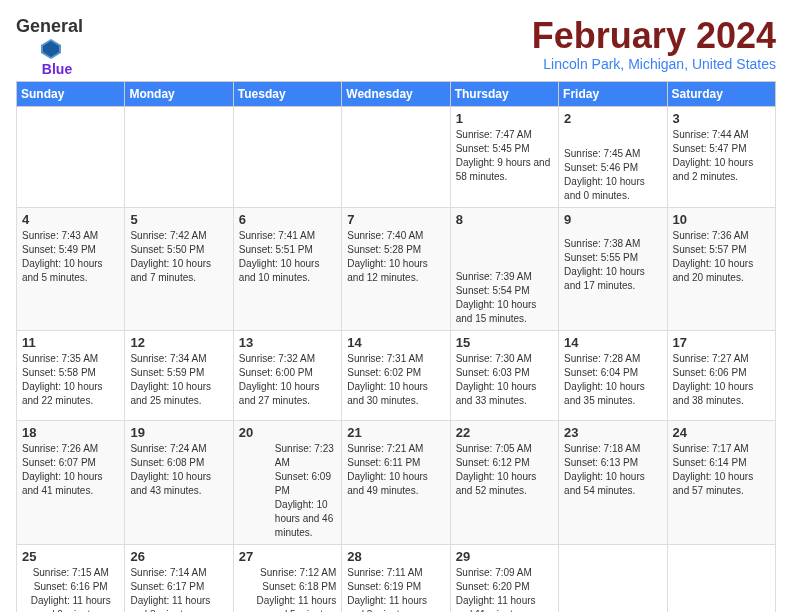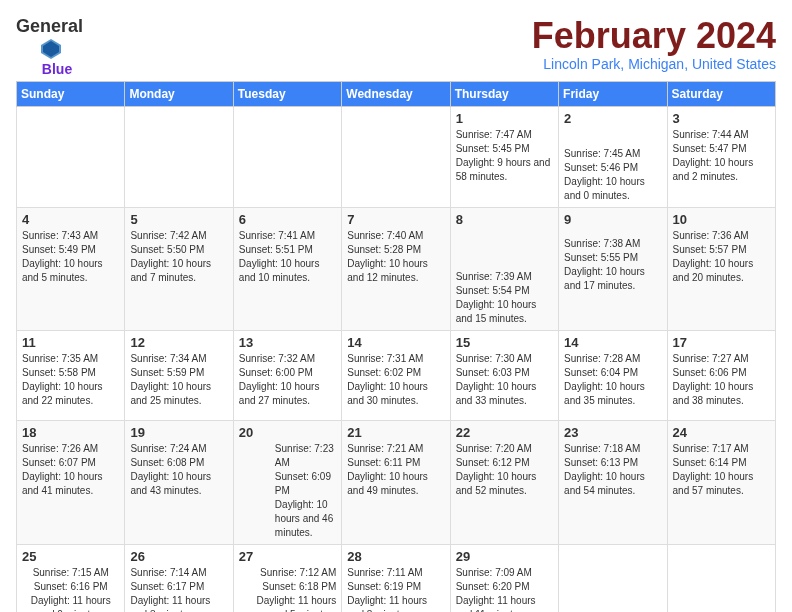--- a/index.html
+++ b/index.html
@@ -256,21 +256,21 @@
 Daylight: 10 hours and 46 minutes.</div>
         </td>
         <td>
           <span class="day-number">21</span>
           <div class="day-info" style="white-space: pre-line;">Sunrise: 7:21 AM
 Sunset: 6:11 PM
 Daylight: 10 hours and 49 minutes.</div>
         </td>
         <td>
           <span class="day-number">22</span>
-          <div class="day-info" style="white-space: pre-line;">Sunrise: 7:20 AM
+          <div class="day-info" style="white-space: pre-line;">Sunrise: 7:05 AM
 Sunset: 6:12 PM
 Daylight: 10 hours and 52 minutes.</div>
         </td>
         <td>
           <span class="day-number">23</span>
           <div class="day-info" style="white-space: pre-line;">Sunrise: 7:18 AM
 Sunset: 6:13 PM
 Daylight: 10 hours and 54 minutes.</div>
         </td>
         <td>

